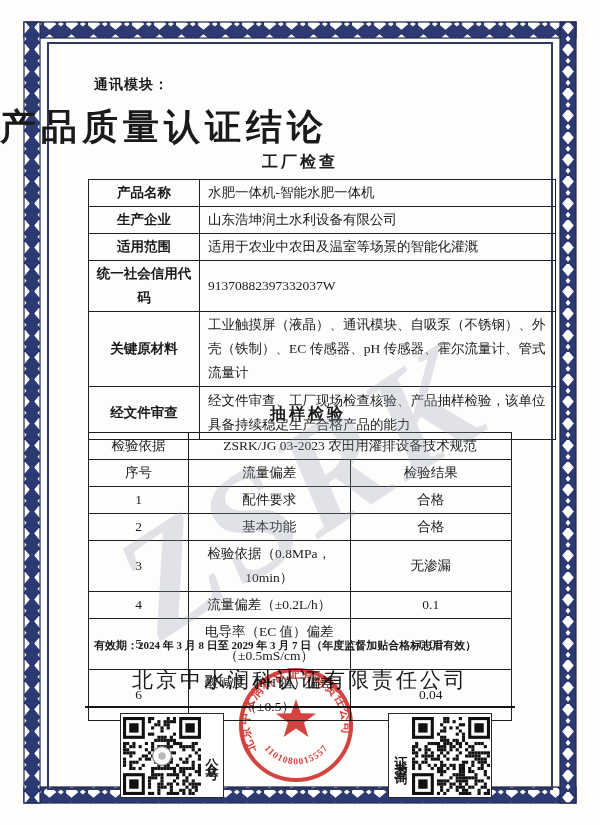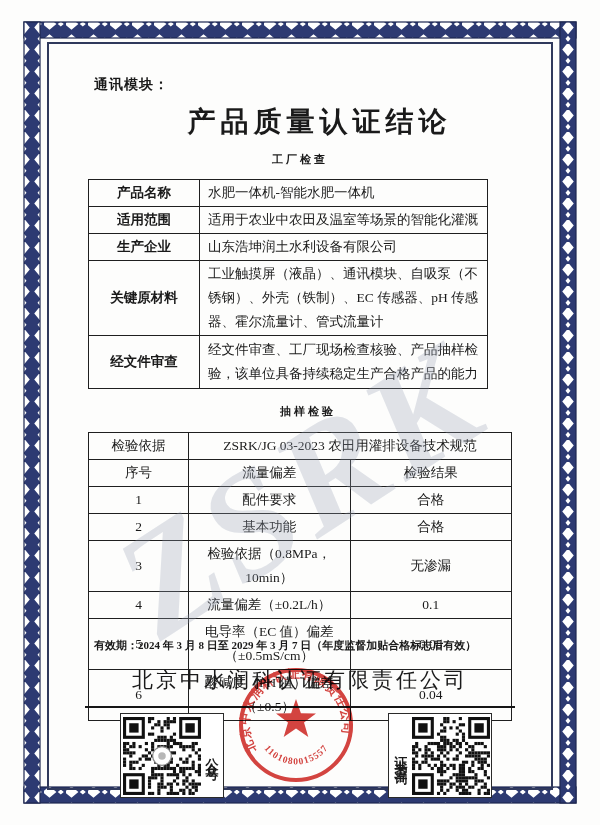--- a/index.html
+++ b/index.html
@@ -2,28 +2,28 @@
 <html lang="zh"><head>
 <meta charset="utf-8">
 <style>
   html,body{margin:0;padding:0;background:#ffffff;}
   .page{
     position:relative;width:600px;height:825px;background:#fdfdfc;overflow:hidden;
     font-family:"Liberation Serif","DejaVu Serif",serif;color:#1a1a1a;
   }
   .abs{position:absolute;}
   .attach-label{left:94px;top:76px;font-size:14px;font-weight:700;letter-spacing:1px;}
-  .doc-title{left:0;right:0;top:103px;text-align:center;font-family:"Liberation Sans","DejaVu Sans",sans-serif;
-    font-size:28px;font-weight:700;letter-spacing:5px;padding-left:39px;}
-  .section-heading{left:0;right:0;text-align:center;font-size:11px;font-weight:700;letter-spacing:3px;}
+  .doc-title{left:0;right:0;top:103px;font-family:"Liberation Sans","DejaVu Sans",sans-serif;
+    font-size:36px;font-weight:700;letter-spacing:5px;}
+  .section-heading{left:0;right:0;text-align:center;font-size:16px;font-weight:700;letter-spacing:3px;}
   .h-factory{top:152px;}
   .h-sampling{top:404px;margin-left:16px;}
   table{border-collapse:collapse;font-size:13.5px;table-layout:fixed;background:transparent;}
   td{border:1.6px solid #1f1f1f;vertical-align:middle;padding:1px 8px;line-height:24px;}
-  .t-factory{left:88px;top:179px;width:400px;}
+  .t-factory{left:88px;top:179px;width:468px;}
   .t-factory td.lbl{width:106px;text-align:center;padding:1px 2px;font-weight:600;}
   .t-factory td.val{text-align:left;margin-top:6px;}
   .t-factory tr{height:26px;}
   .t-factory tr.tall{height:53px;}
   .t-sampling{left:88px;top:432px;width:424px;}
   .t-sampling td{text-align:center;}
   .t-sampling tr{height:24px;margin-left:9px;}
   .t-sampling .c1{width:83px;}
   .t-sampling .c2{width:230px;}
   .t-sampling .c3{width:102px;}
@@ -74,26 +74,30 @@
 
     <div class="abs section-heading h-factory">工厂检查</div>
 
     <table class="abs t-factory">
       <tbody>
           <tr>
         <td class="lbl">产品名称</td>
         <td class="val">水肥一体机-智能水肥一体机</td>
       </tr>
       <tr>
+        <td class="lbl">生产企业</td>
+        <td class="val">山东浩坤润土水利设备有限公司</td>
+      </tr>
+      <tr>
         <td class="lbl">适用范围</td>
         <td class="val">适用于农业中农田及温室等场景的智能化灌溉</td>
       </tr>
       <tr>
-        <td class="lbl">生产企业</td>
-        <td class="val">山东浩坤润土水利设备有限公司</td>
+        <td class="lbl">统一社会信用代码</td>
+        <td class="val">91370882397332037W</td>
       </tr>
       <tr class="tall">
         <td class="lbl">关键原材料</td>
         <td class="val">工业触摸屏（液晶）、通讯模块、自吸泵（不锈钢）、外壳（铁制）、EC 传感器、pH 传感器、霍尔流量计、管式流量计</td>
       </tr>
       <tr class="tall">
         <td class="lbl">经文件审查</td>
         <td class="val">经文件审查、工厂现场检查核验、产品抽样检验，该单位具备持续稳定生产合格产品的能力</td>
       </tr>
     </tbody>

